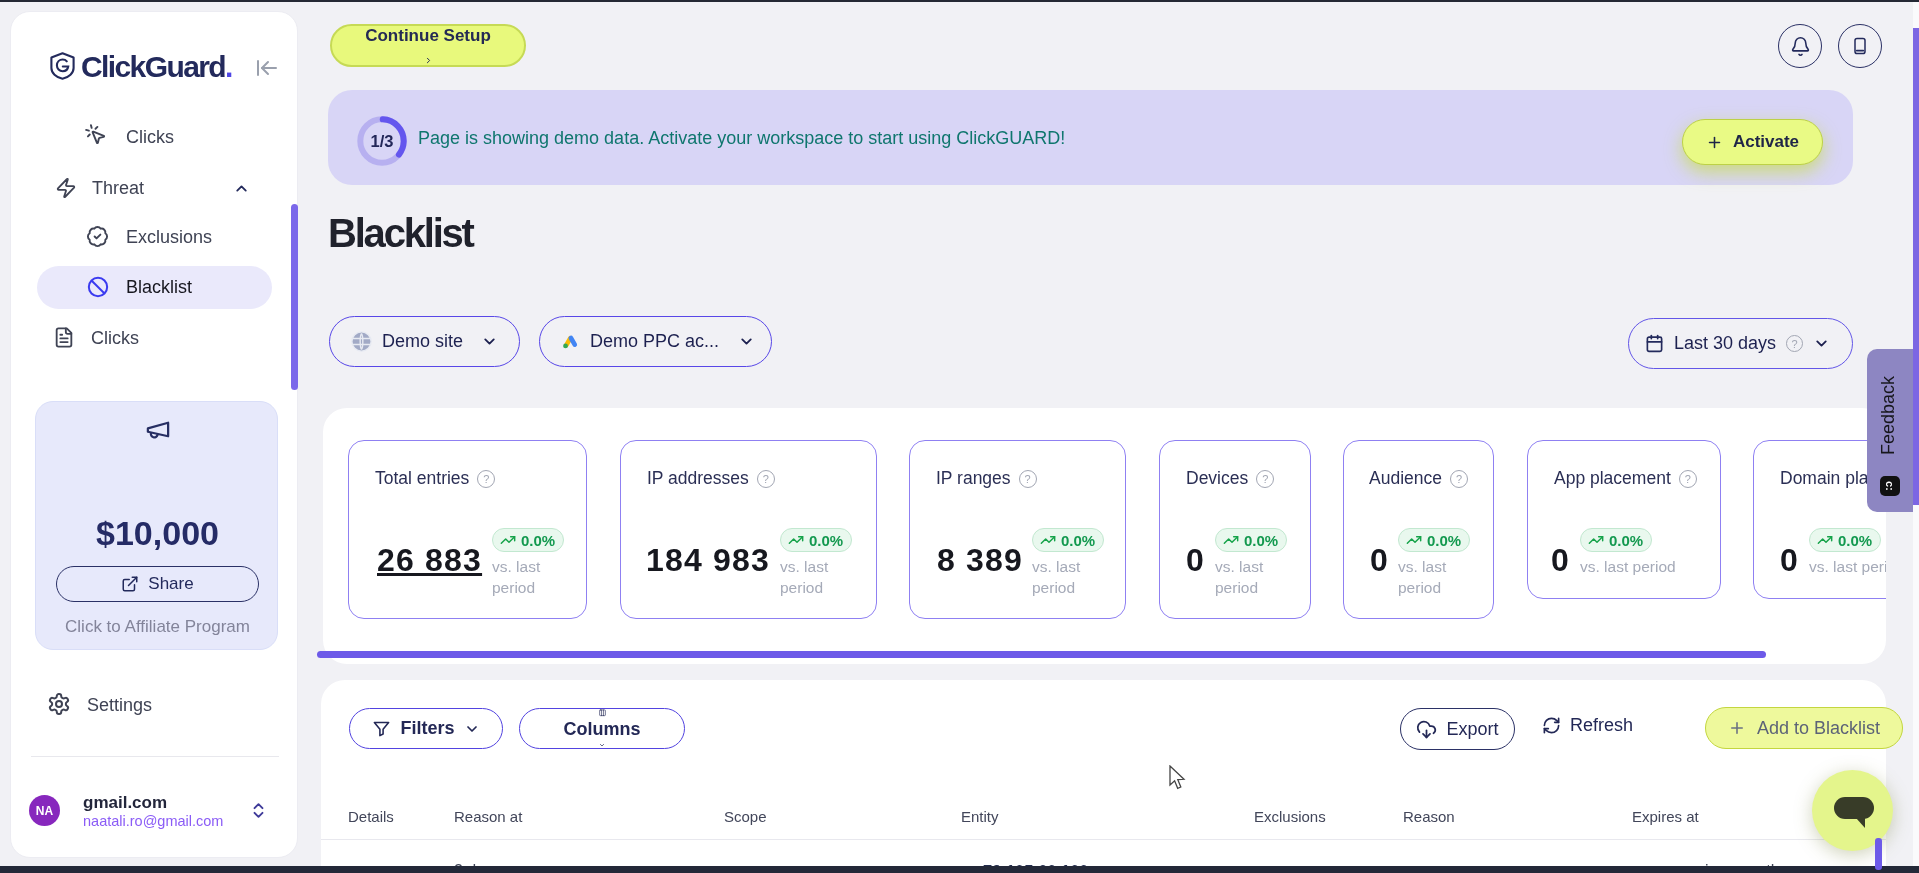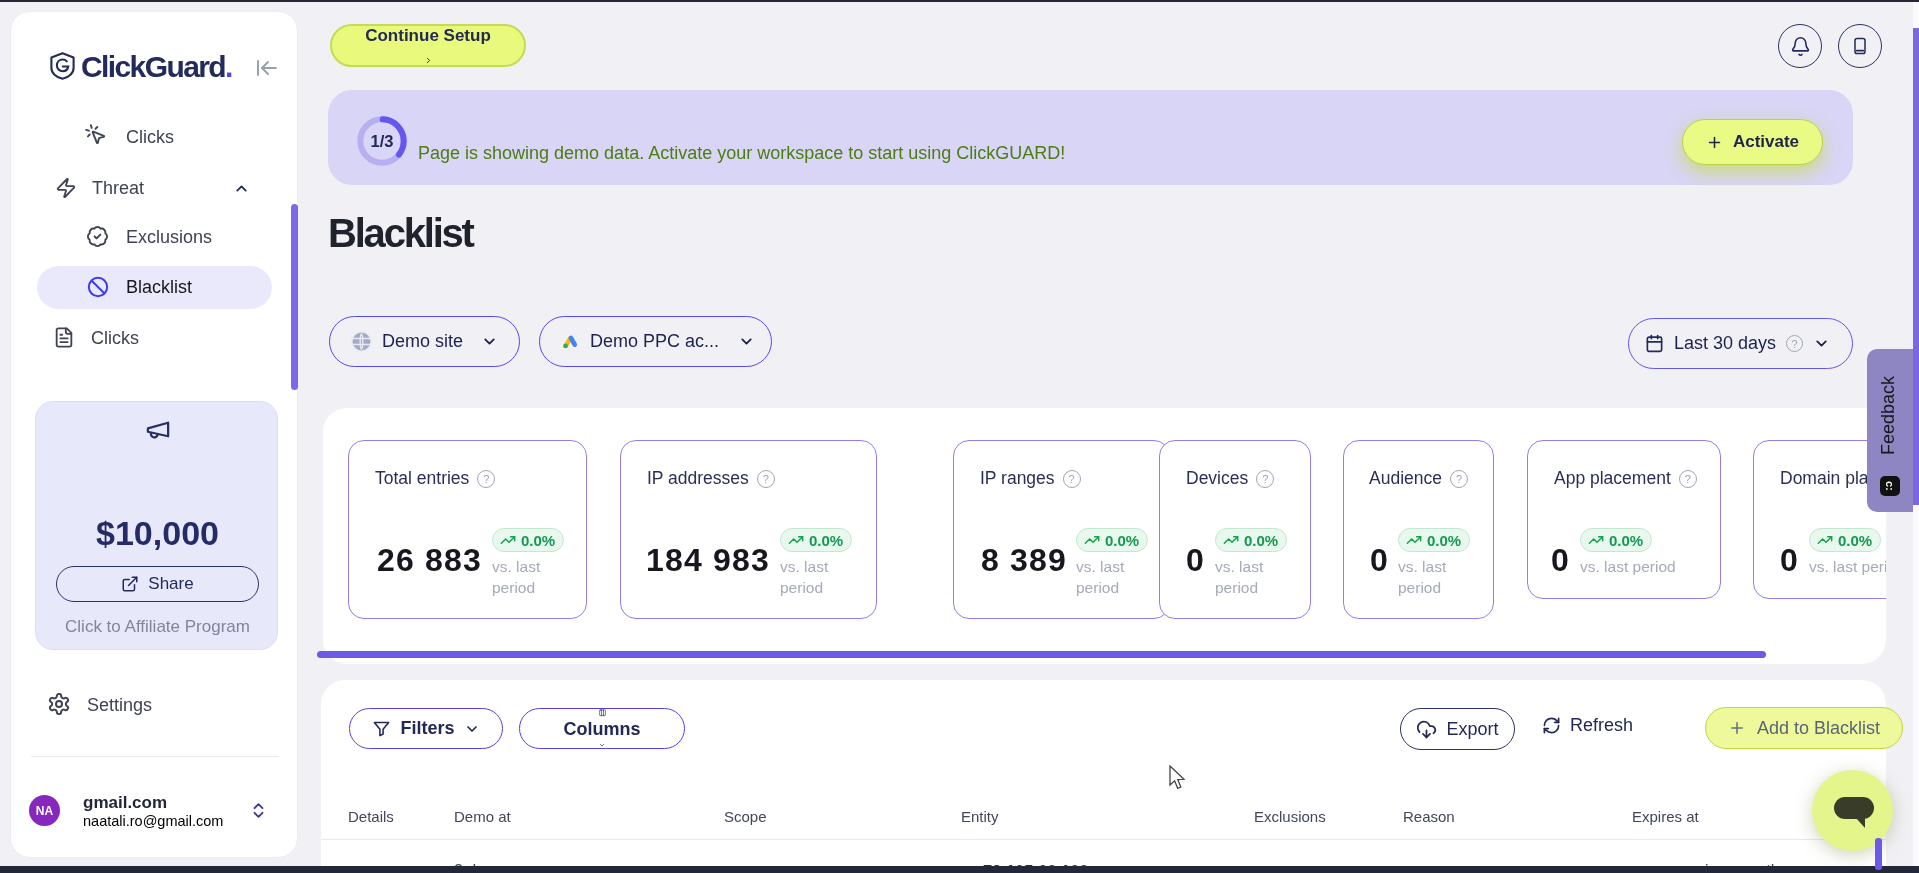--- a/index.html
+++ b/index.html
@@ -108,21 +108,21 @@
           <path d="M12.22 2h-.44a2 2 0 0 0-2 2v.18a2 2 0 0 1-1 1.73l-.43.25a2 2 0 0 1-2 0l-.15-.08a2 2 0 0 0-2.73.73l-.22.38a2 2 0 0 0 .73 2.73l.15.1a2 2 0 0 1 1 1.72v.51a2 2 0 0 1-1 1.74l-.15.09a2 2 0 0 0-.73 2.73l.22.38a2 2 0 0 0 2.73.73l.15-.08a2 2 0 0 1 2 0l.43.25a2 2 0 0 1 1 1.73V20a2 2 0 0 0 2 2h.44a2 2 0 0 0 2-2v-.18a2 2 0 0 1 1-1.73l.43-.25a2 2 0 0 1 2 0l.15.08a2 2 0 0 0 2.73-.73l.22-.39a2 2 0 0 0-.73-2.73l-.15-.08a2 2 0 0 1-1-1.74v-.5a2 2 0 0 1 1-1.74l.15-.09a2 2 0 0 0 .73-2.73l-.22-.38a2 2 0 0 0-2.73-.73l-.15.08a2 2 0 0 1-2 0l-.43-.25a2 2 0 0 1-1-1.73V4a2 2 0 0 0-2-2z"></path>
           <circle cx="12" cy="12" r="3"></circle>
         </svg>
     </div>
     <div class="abs" style="left:76px;top:683px;font-size:18px;color:#3f4354;">Settings</div>
 
     <div class="abs" style="left:20px;top:744px;width:248px;height:1px;background:#e8e8ed;"></div>
 
     <div class="abs" style="left:18px;top:783px;width:31px;height:31px;border-radius:50%;background:#8727bd;color:#fff;display:flex;align-items:center;justify-content:center;font-size:12px;font-weight:700;">NA</div>
     <div class="abs" style="left:72px;top:781px;font-size:17px;font-weight:700;color:#23263b;">gmail.com</div>
-    <div class="abs" style="left:72px;top:801px;font-size:14.5px;color:#000000;">naatali.ro@gmail.com</div>
+    <div class="abs" style="left:72px;top:801px;font-size:14.5px;color:#8b5cf6;">naatali.ro@gmail.com</div>
     <div class="abs" style="left:238px;top:789px;color:#3e3a99;">
       <svg width="19" height="19" viewBox="0 0 24 24" fill="none" stroke="currentColor" stroke-width="2.4" stroke-linecap="round" stroke-linejoin="round">
           <path d="m7 9 5-5 5 5"></path>
           <path d="m7 15 5 5 5-5"></path>
         </svg>
     </div>
   </div>
 
   <div class="abs" style="left:330px;top:24px;width:196px;height:43px;background:#e8f97c;border:2px solid #c6da55;border-radius:22px;display:flex;align-items:center;justify-content:center;gap:10px;flex-direction:column;">
     <span style="font-size:17px;font-weight:600;color:#242a54;">Continue Setup</span>
@@ -145,21 +145,21 @@
   </div>
 
   <div class="abs" style="left:328px;top:90px;width:1525px;height:95px;background:#d8d5f6;border-radius:24px;"></div>
   <div class="abs" style="left:357px;top:116px;width:50px;height:50px;">
     <svg width="50" height="50" viewBox="0 0 50 50">
       <circle cx="25" cy="25" r="21.7" fill="none" stroke="#b7b0f0" stroke-width="6"></circle>
       <circle cx="25" cy="25" r="21.7" fill="none" stroke="#6456ee" stroke-width="6" stroke-dasharray="47.7 88.6" stroke-dashoffset="0" transform="rotate(-88 25 25)" stroke-linecap="round"></circle>
       <text x="25" y="31" text-anchor="middle" font-size="16.5" font-weight="700" fill="#232759" font-family="Liberation Sans, sans-serif">1/3</text>
     </svg>
   </div>
-  <div class="abs" style="left:418px;top:143px;font-size:18px;color:#4d7c0f;">Page is showing demo data. Activate your workspace to start using ClickGUARD!</div>
+  <div class="abs" style="left:418px;top:128px;font-size:18px;color:#0f766e;">Page is showing demo data. Activate your workspace to start using ClickGUARD!</div>
   <div class="abs" style="left:1682px;top:119px;width:141px;height:46px;background:#e9fa85;border:1.5px solid #bdd147;border-radius:23px;box-shadow:0 7px 18px rgba(200,220,80,.75);display:flex;align-items:center;justify-content:center;gap:10px;">
     <svg width="17" height="17" viewBox="0 0 24 24" fill="none" stroke="#1f2547" stroke-width="2.2" stroke-linecap="round">
         <path d="M12 5v14"></path>
         <path d="M5 12h14"></path>
       </svg>
     <span style="font-size:17px;font-weight:600;color:#1f2547;">Activate</span>
   </div>
 
   <div class="abs" style="left:328px;top:211px;font-size:40px;font-weight:700;color:#20222c;letter-spacing:-2.2px;">Blacklist</div>
 
@@ -195,21 +195,21 @@
     <span style="width:17px;height:17px;border:1.3px solid #a2a6b3;border-radius:50%;color:#a2a6b3;font-size:11px;display:flex;align-items:center;justify-content:center;">?</span>
     <svg width="17" height="17" viewBox="0 0 24 24" fill="none" stroke="#1d2150" stroke-width="2.6" stroke-linecap="round" stroke-linejoin="round">
         <path d="m6 9 6 6 6-6"></path>
       </svg>
   </div>
 
   <div class="abs" id="stats" style="left:323px;top:408px;width:1563px;height:256px;background:#fff;border-radius:24px;overflow:hidden;">
 
     <div class="abs card" style="left:25px;width:239px;">
       <div class="abs ctitle" style="left:26px;">Total entries <span class="qm">?</span></div>
-      <div class="abs cnum" style="left:28px;">26 883</div>
+      <div class="abs cnum" style="left:28px;text-decoration:underline;">26 883</div>
       <div class="abs" style="left:143px;top:87px;">
         <span class="gpill"><svg width="16" height="16" viewBox="0 0 24 24" fill="none" stroke="#16a34a" stroke-width="2.2" stroke-linecap="round" stroke-linejoin="round">
               <path d="M16 7h6v6"></path>
               <path d="m22 7-8.5 8.5-5-5L2 17"></path>
             </svg>0.0%</span>
         <div class="vslast" style="width:78px;">vs. last period</div>
       </div>
     </div>
 
     <div class="abs card" style="left:297px;width:257px;">
@@ -217,21 +217,21 @@
       <div class="abs cnum" style="left:25px;">184 983</div>
       <div class="abs" style="left:159px;top:87px;">
         <span class="gpill"><svg width="16" height="16" viewBox="0 0 24 24" fill="none" stroke="#16a34a" stroke-width="2.2" stroke-linecap="round" stroke-linejoin="round">
               <path d="M16 7h6v6"></path>
               <path d="m22 7-8.5 8.5-5-5L2 17"></path>
             </svg>0.0%</span>
         <div class="vslast" style="width:78px;">vs. last period</div>
       </div>
     </div>
 
-    <div class="abs card" style="left:586px;width:217px;margin-left:44px;">
+    <div class="abs card" style="left:586px;width:217px;">
       <div class="abs ctitle" style="left:26px;">IP ranges <span class="qm">?</span></div>
       <div class="abs cnum" style="left:27px;">8 389</div>
       <div class="abs" style="left:122px;top:87px;">
         <span class="gpill"><svg width="16" height="16" viewBox="0 0 24 24" fill="none" stroke="#16a34a" stroke-width="2.2" stroke-linecap="round" stroke-linejoin="round">
               <path d="M16 7h6v6"></path>
               <path d="m22 7-8.5 8.5-5-5L2 17"></path>
             </svg>0.0%</span>
         <div class="vslast" style="width:78px;">vs. last period</div>
       </div>
     </div>
@@ -328,21 +328,21 @@
     </div>
     <div class="abs" style="left:1384px;top:27px;width:198px;height:42px;background:#eef99c;border:1.5px solid #c3d63f;border-radius:22px;display:flex;align-items:center;justify-content:center;gap:11px;">
       <svg width="18" height="18" viewBox="0 0 24 24" fill="none" stroke="#6a7083" stroke-width="2.1" stroke-linecap="round">
           <path d="M12 5v14"></path>
           <path d="M5 12h14"></path>
         </svg>
       <span style="font-size:18px;color:#5c6377;">Add to Blacklist</span>
     </div>
 
     <div class="abs hdr" style="left:27px;top:128px;">Details</div>
-    <div class="abs hdr" style="left:133px;top:128px;">Demo at</div>
+    <div class="abs hdr" style="left:133px;top:128px;">Reason at</div>
     <div class="abs hdr" style="left:403px;top:128px;">Scope</div>
     <div class="abs hdr" style="left:640px;top:128px;">Entity</div>
     <div class="abs hdr" style="left:933px;top:128px;">Exclusions</div>
     <div class="abs hdr" style="left:1082px;top:128px;">Reason</div>
     <div class="abs hdr" style="left:1311px;top:128px;">Expires at</div>
     <div class="abs" style="left:0;top:159px;width:1565px;height:1px;background:#e8e8ee;"></div>
 
     <div class="abs" style="left:133px;top:182px;font-size:16px;color:#3f4456;">2 days ago</div>
     <div class="abs" style="left:662px;top:182px;font-size:16.5px;font-weight:600;color:#232c4e;">79.105.60.100</div>
     <div class="abs" style="left:1384px;top:182px;font-size:16px;color:#3f4456;">in a month</div>

